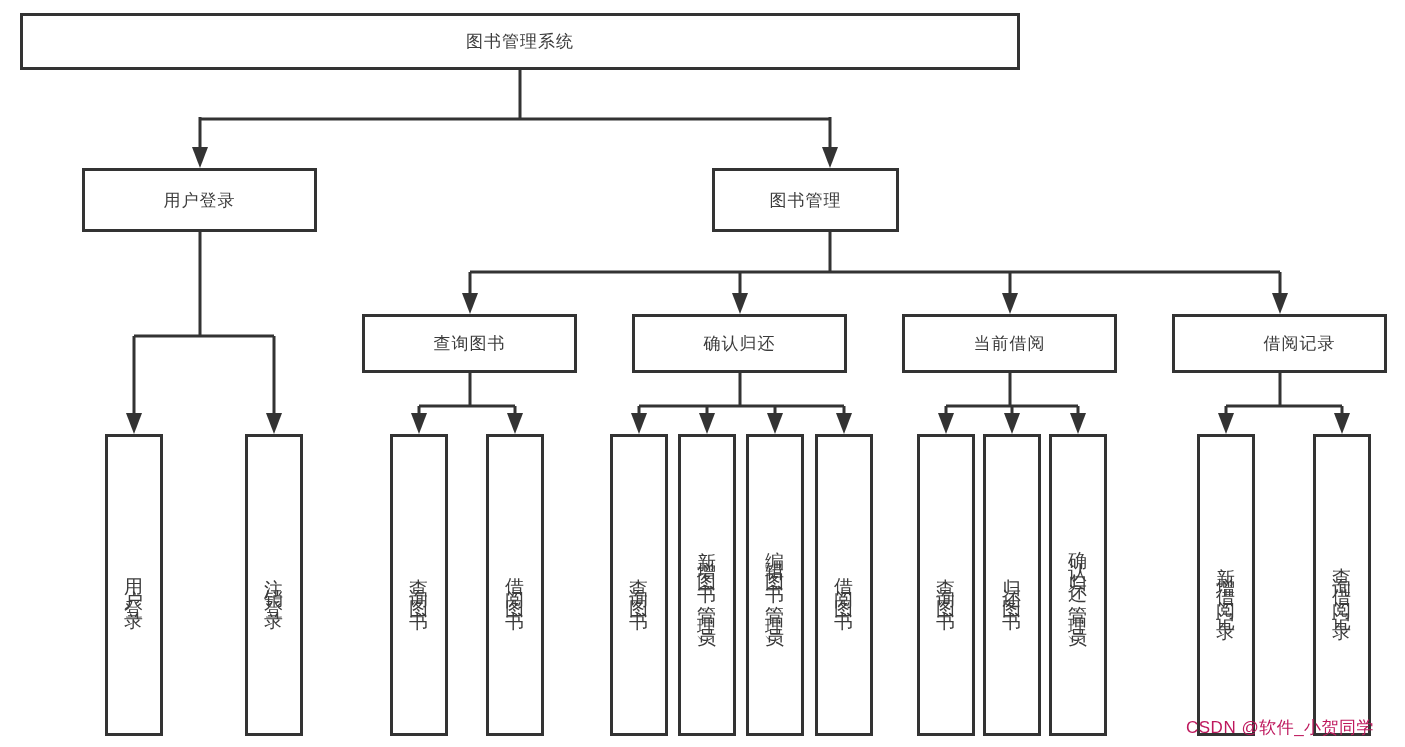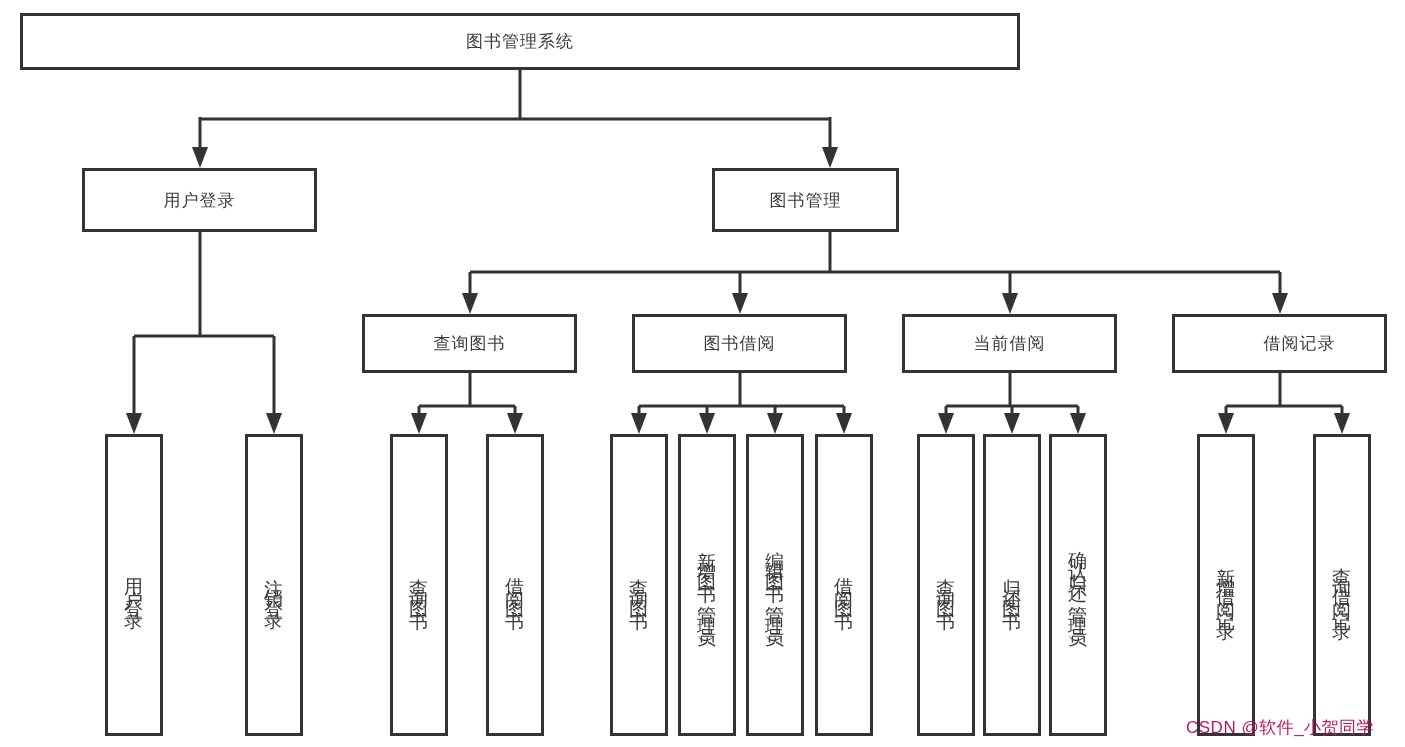--- a/index.html
+++ b/index.html
@@ -103,21 +103,21 @@
     <span>用户登录</span>
   </div>
   <div class="box box-h" style="left:712px; top:168px; width:187px; height:64px;">
     <span>图书管理</span>
   </div>
 
   <div class="box box-h" style="left:362px; top:314px; width:215px; height:59px;">
     <span>查询图书</span>
   </div>
   <div class="box box-h" style="left:632px; top:314px; width:215px; height:59px;">
-    <span>图书借阅</span>
+    <span>确认归还</span>
   </div>
   <div class="box box-h" style="left:902px; top:314px; width:215px; height:59px;">
     <span>当前借阅</span>
   </div>
   <div class="box box-h" style="left:1172px; top:314px; width:215px; height:59px;padding-left:40px;">
     <span>借阅记录</span>
   </div>
 
   <div class="box box-v" style="left:105px; top:434px; width:58px; height:302px;">
     <span class="vtext">用户登录</span>

